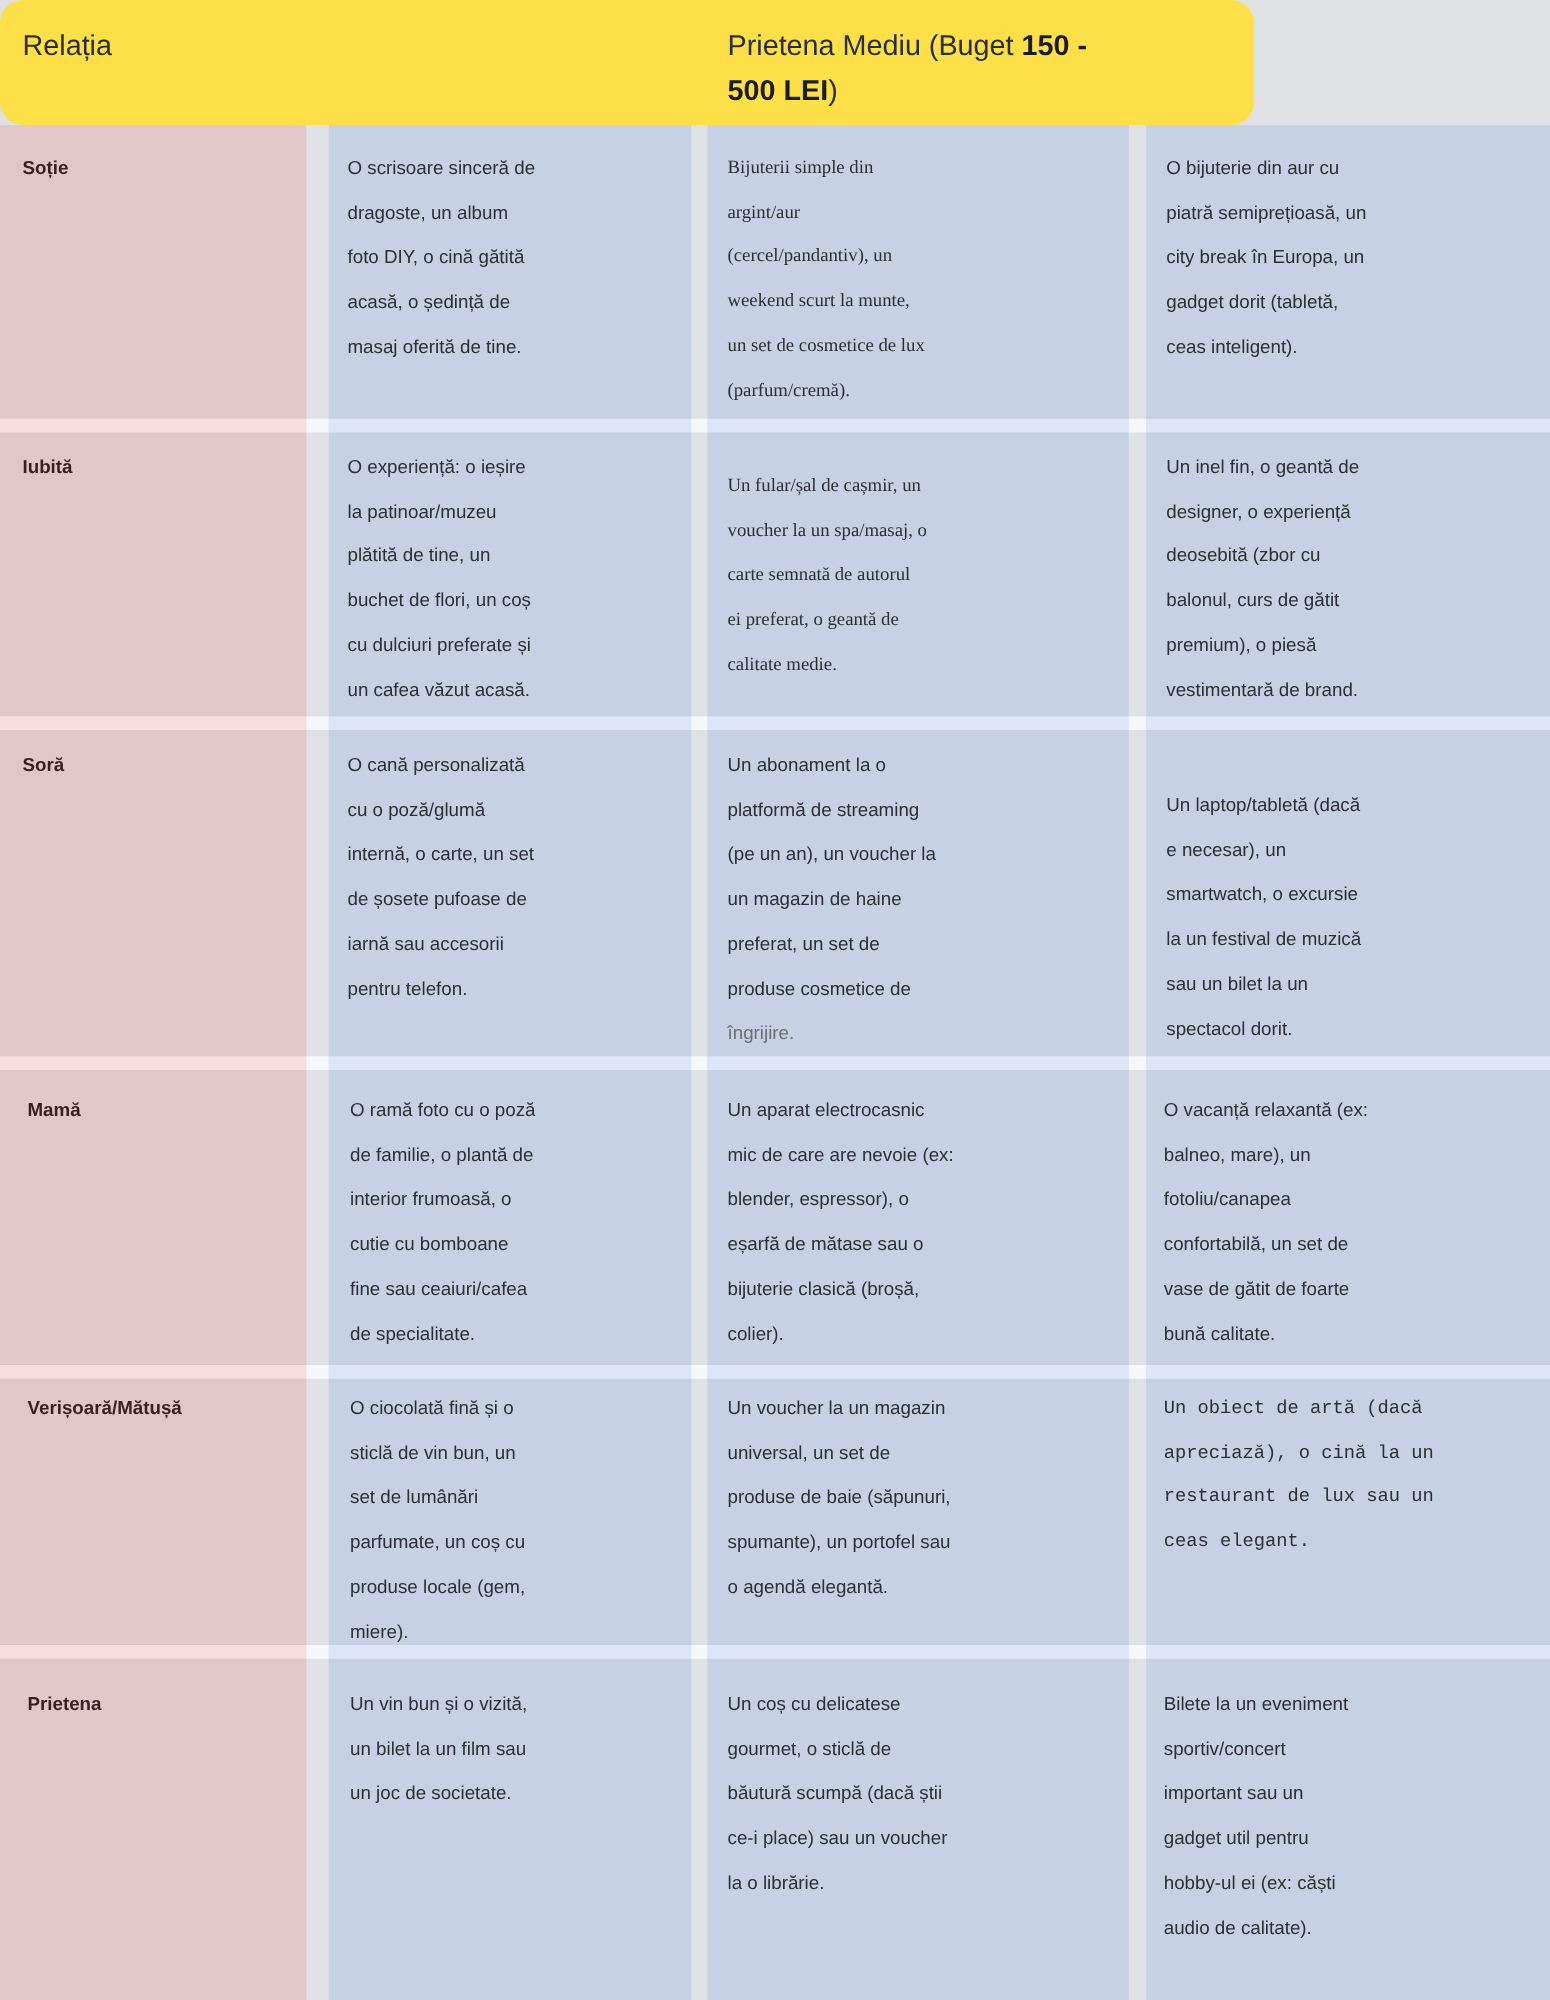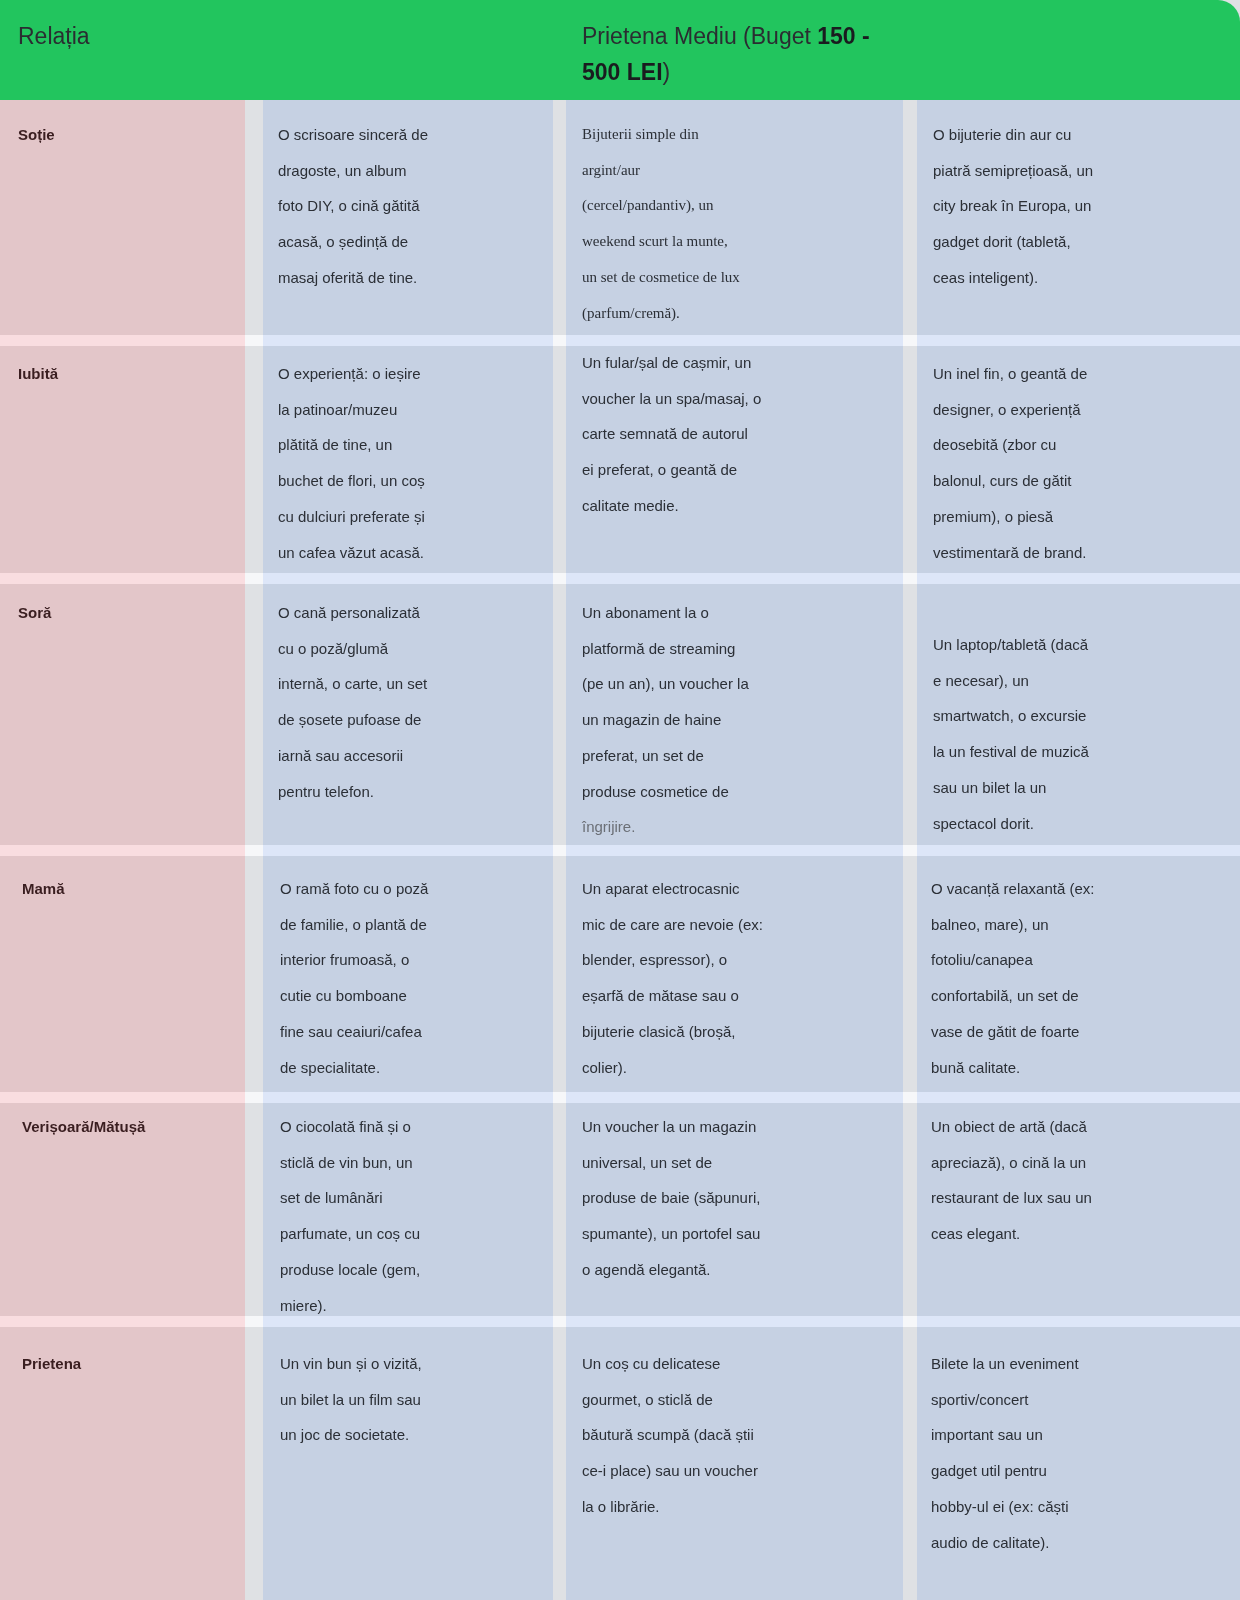--- a/index.html
+++ b/index.html
@@ -4,23 +4,24 @@
 <style>
   html, body { margin: 0; padding: 0; }
   body {
     width: 1240px; height: 1600px; overflow: hidden;
     background: #dfe1e4;
     font-family: "Liberation Sans", "DejaVu Sans", sans-serif;
     color: #1f2328;
     position: relative;
   }
   .header {
-    position: absolute; left: 0; top: 0; width: 1240px; height: 100px;
-    background: #22c55e;
+    position: absolute; left: 0; top: 0; width: 1003px; height: 100px;
+    background: #fde047;
     border-top-right-radius: 22px;
+    border-radius: 18px;
   }
   .hcell {
     position: absolute; top: 18px;
     font-size: 23px; line-height: 36px; color: #2a2d31;
   }
   .hcell b { font-weight: bold; color: #1a1c1f; }
   .col-bg { position: absolute; top: 100px; height: 1500px; }
   .band { position: absolute; left: 0; width: 1240px; height: 11px; }
   .band .seg { position: absolute; top: 0; height: 11px; }
   .cell {
@@ -115,21 +116,21 @@
 </div>
 
 <div>
   <div class="cell relcell" style="left:18px;top:356px;">Iubită</div>
   <div class="cell" style="left:278px;top:356px;">O experiență: o ieșire
 la patinoar/muzeu
 plătită de tine, un
 buchet de flori, un coș
 cu dulciuri preferate și
 un cafea văzut acasă.</div>
-  <div class="cell" style="left:582px;top:345px;">Un fular/șal de cașmir, un
+  <div class="cell" style="left:582px;top:372px;font-family:Liberation Serif, serif;">Un fular/șal de cașmir, un
 voucher la un spa/masaj, o
 carte semnată de autorul
 ei preferat, o geantă de
 calitate medie.</div>
   <div class="cell" style="left:933px;top:356px;">Un inel fin, o geantă de
 designer, o experiență
 deosebită (zbor cu
 balonul, curs de gătit
 premium), o piesă
 vestimentară de brand.</div>
@@ -186,21 +187,21 @@
 sticlă de vin bun, un
 set de lumânări
 parfumate, un coș cu
 produse locale (gem,
 miere).</div>
   <div class="cell" style="left:582px;top:1109px;">Un voucher la un magazin
 universal, un set de
 produse de baie (săpunuri,
 spumante), un portofel sau
 o agendă elegantă.</div>
-  <div class="cell" style="left:931px;top:1109px;">Un obiect de artă (dacă
+  <div class="cell" style="left:931px;top:1109px;font-family:Liberation Mono, monospace;">Un obiect de artă (dacă
 apreciază), o cină la un
 restaurant de lux sau un
 ceas elegant.</div>
 </div>
 
 <div>
   <div class="cell relcell" style="left:22px;top:1346px;">Prietena</div>
   <div class="cell" style="left:280px;top:1346px;">Un vin bun și o vizită,
 un bilet la un film sau
 un joc de societate.</div>

